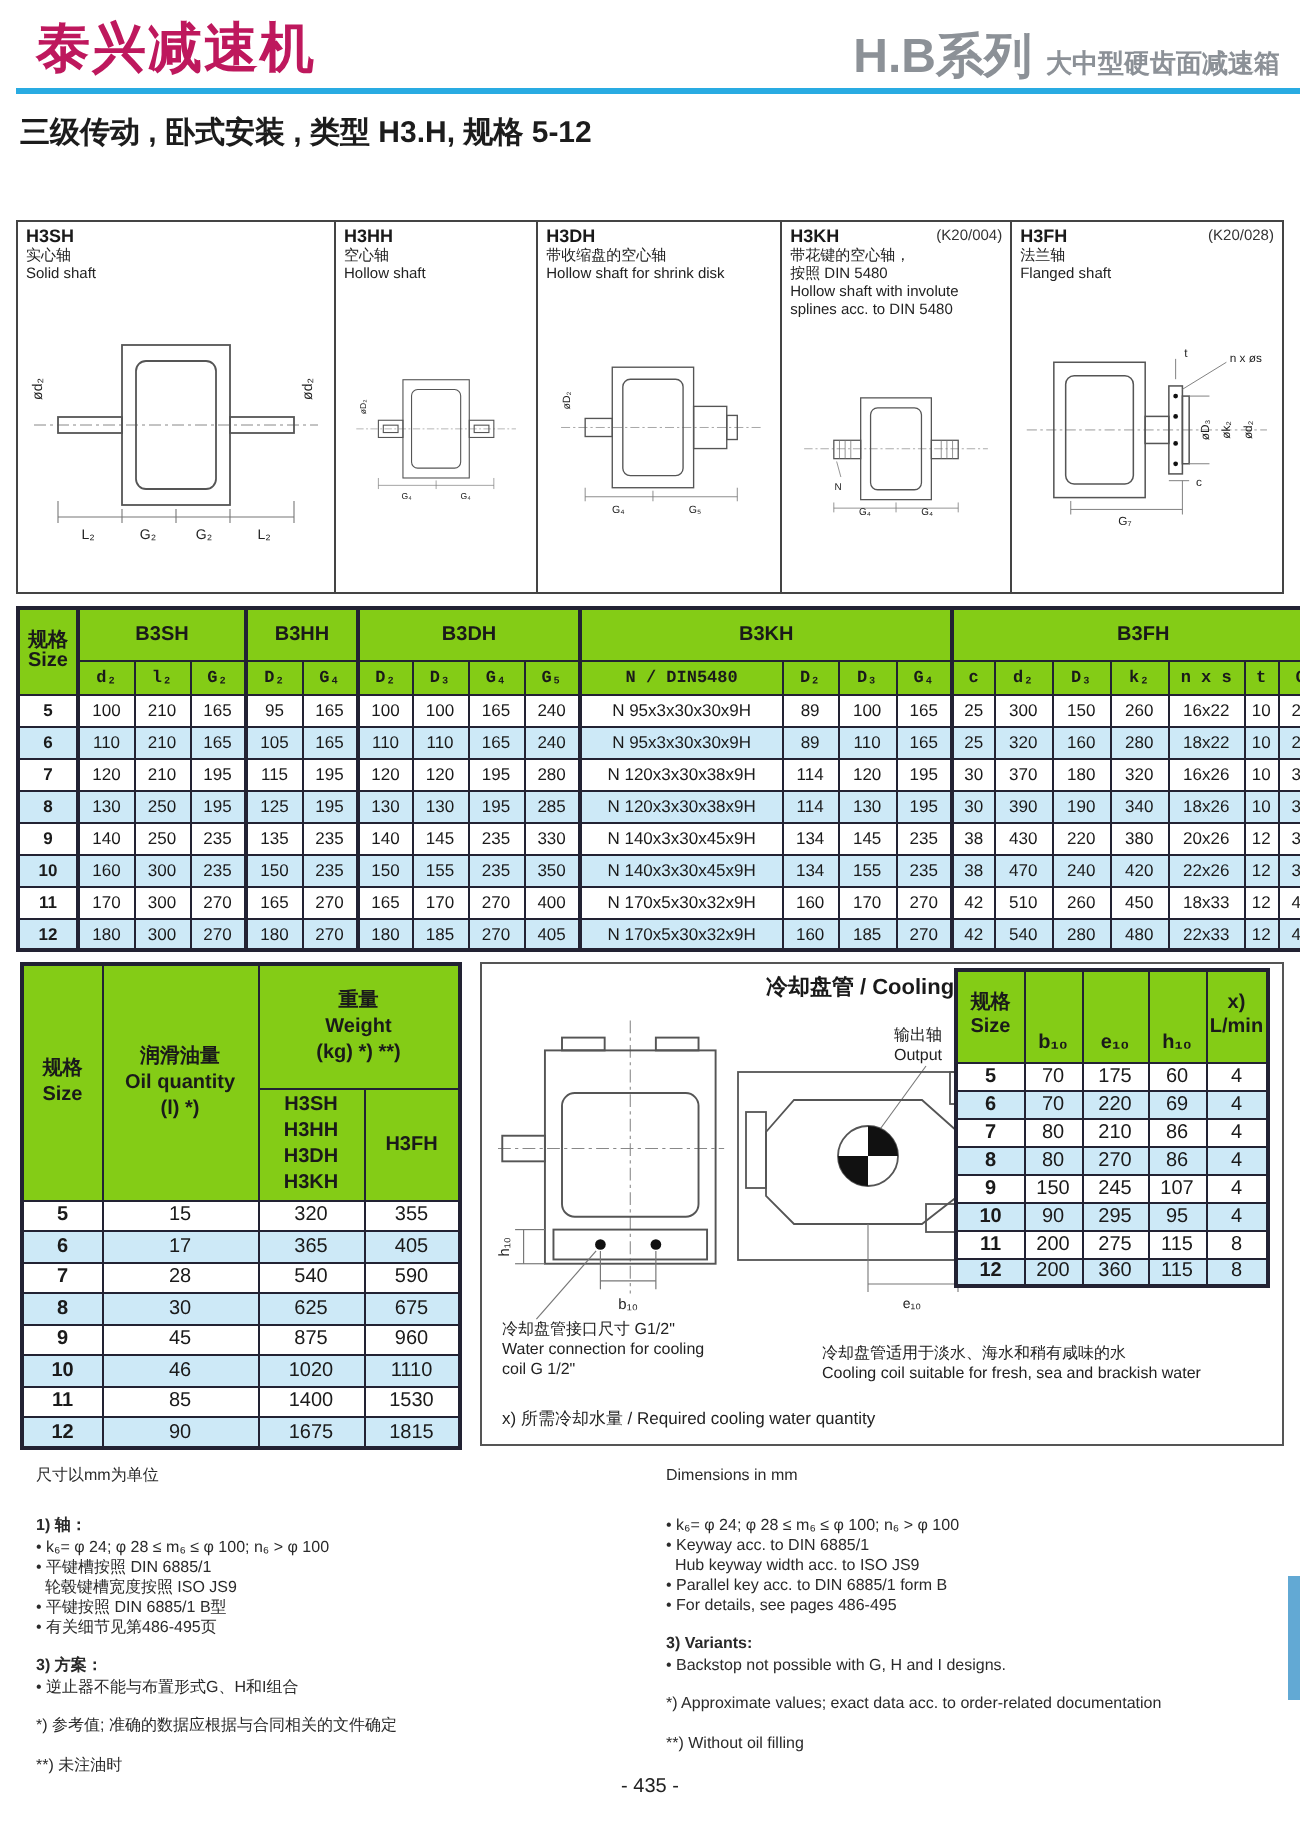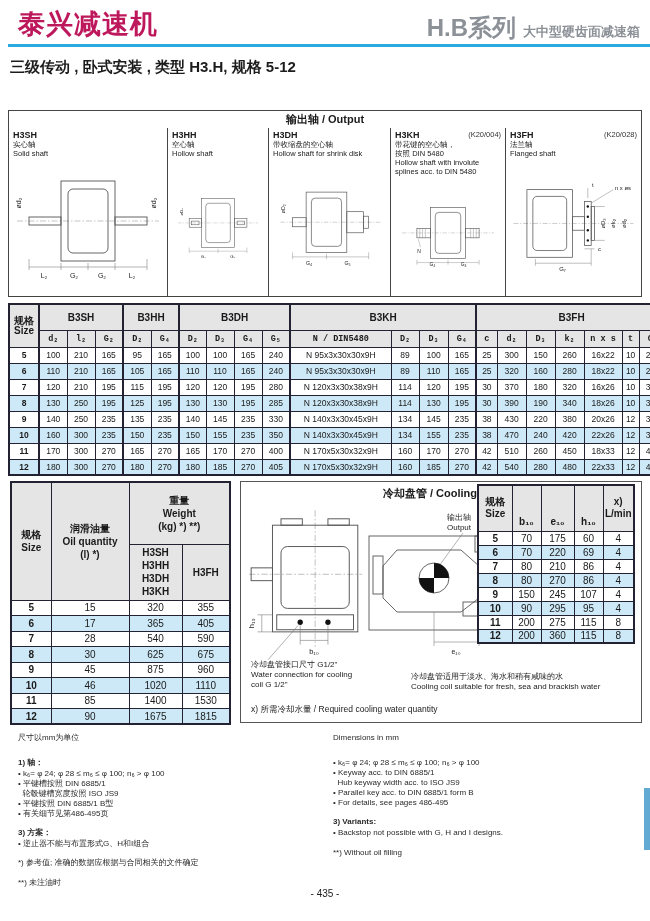--- a/index.html
+++ b/index.html
@@ -29,21 +29,21 @@
   .pc-zh,.pc-en{font-size:7.5px;line-height:9px;color:#222;white-space:pre-line;}
   .pcol svg{flex:1;width:100%;min-height:0;}
   .ln{fill:none;stroke:#555;stroke-width:.9;}
   .dim{fill:none;stroke:#777;stroke-width:.55;}
   .cl{fill:none;stroke:#888;stroke-width:.5;stroke-dasharray:6 2 1.5 2;}
   .fil{fill:#111;stroke:none;}
   svg text{font-size:7px;fill:#222;font-family:"Liberation Sans","DejaVu Sans",sans-serif;}
   
   table{border-collapse:collapse;table-layout:fixed;}
   th,td{border:1px solid #223;text-align:center;padding:0;overflow:hidden;}
-  thead th{background:#e5e5e5;}
+  thead th{background:#84cc16;}
   tbody tr:nth-of-type(even) td{background:#cde9f7;}
   tbody tr:nth-of-type(odd) td{background:#fff;}
   
   .main-tbl{position:absolute;left:8px;top:303px;width:634px;border:2px solid #223;font-size:8.5px;}
   .main-tbl thead tr:first-child th{height:26px;font-size:10px;font-weight:bold;}
   .main-tbl thead tr:last-child th{height:17px;font-weight:bold;font-size:8.5px;font-family:Liberation Mono, monospace;}
   .main-tbl tbody td{height:16px;}
   .main-tbl .size-th{font-size:9px;line-height:10px;font-weight:bold;}
   .main-tbl td.size{font-weight:bold;}
   .gs{border-left:2px solid #223 !important;}
@@ -90,21 +90,20 @@
     <span class="hdr-series">H.B系列</span>
     <span class="hdr-sub">大中型硬齿面减速箱</span>
   </div>
   <div class="hdr-rule"></div>
 
   <div class="titles">
     <div class="title-zh">三级传动 , 卧式安装 , 类型 H3.H, 规格 5-12</div>
   </div>
 
   <div class="panel">
-    <div class="panel-title">输出轴 / Output</div>
     <div class="panel-cols">
 
       <div class="pcol" style="flex:0 0 25%">
         <div class="pc-head">
             <span>H3SH</span>
             <span class="pc-note"></span>
           </div>
         <div class="pc-zh">实心轴</div>
         <div class="pc-en">Solid shaft</div>
         <svg viewBox="0 0 150 110" preserveAspectRatio="xMidYMid meet">
@@ -742,20 +741,21 @@
     </div>
     <div class="notes-col">
       <div class="n-dims">Dimensions in mm</div>
       <div class="n-body">• k₆= φ 24; φ 28 ≤ m₆ ≤ φ 100; n₆ &gt; φ 100
 • Keyway acc. to DIN 6885/1
   Hub keyway width acc. to ISO JS9
 • Parallel key acc. to DIN 6885/1 form B
 • For details, see pages 486-495</div>
       <div class="n-title">3) Variants:</div>
       <div class="n-body">• Backstop not possible with G, H and I designs.</div>
+      <div class="n-star">*) Approximate values; exact data acc. to order-related documentation</div>
       <div class="n-dstar">**) Without oil filling</div>
     </div>
   </div>
 
   <div class="edge-tab"></div>
   <div class="footer">- 435 -</div>
 
 </div>
 
 </body></html>

